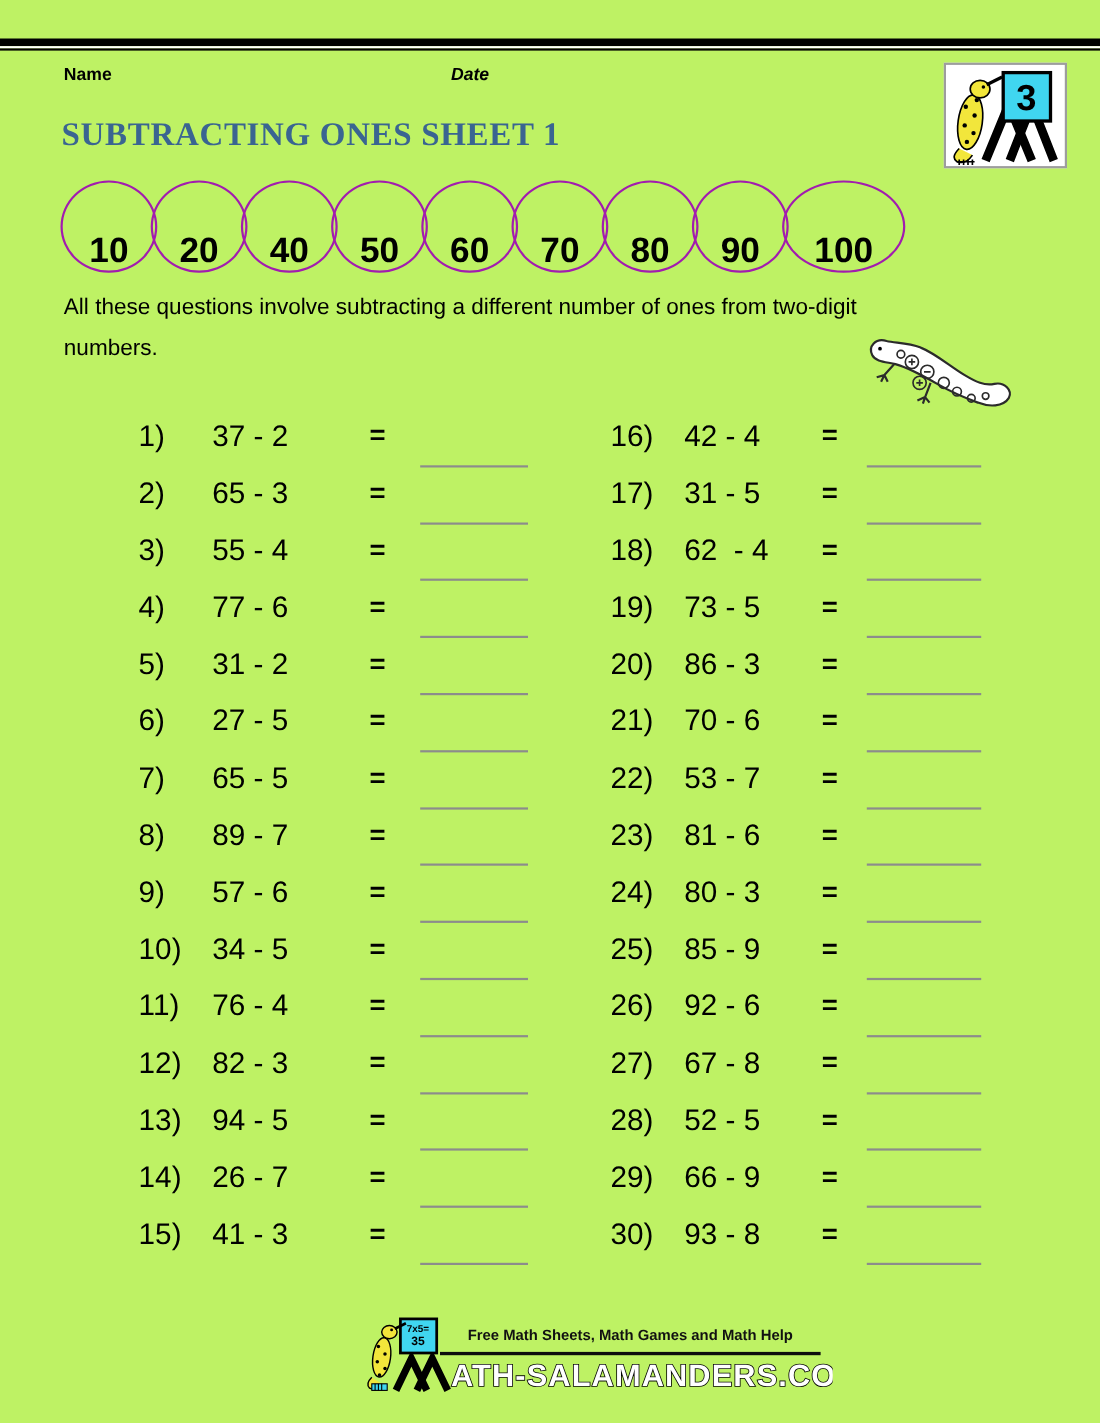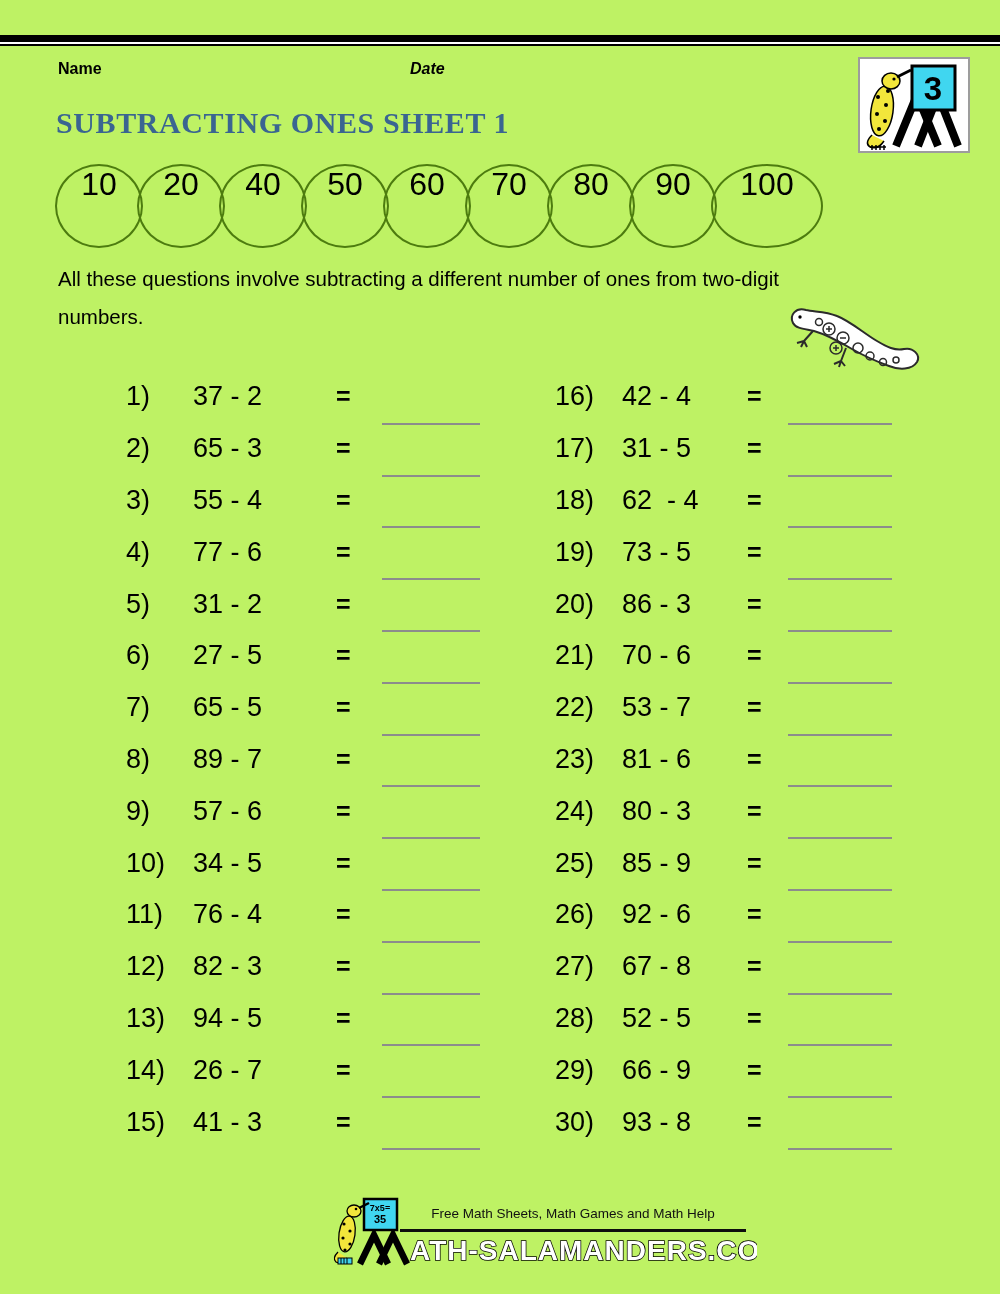--- a/index.html
+++ b/index.html
@@ -19,23 +19,23 @@
     border:2px solid #9d9d9d;box-sizing:border-box;background:#fff;
   }
   .page-title{
     position:absolute;left:56px;top:106px;
     font-family:"Liberation Serif",serif;font-size:30px;font-weight:700;
     color:#3a6591;letter-spacing:0.6px;white-space:nowrap;
   }
   
   .number-track{position:absolute;left:55px;top:164px;display:flex;align-items:center;}
   .oval{
-    width:88px;height:84px;border:2px solid #4d7c0f;border-radius:50%;
-    display:flex;align-items:flex-start;justify-content:center;
-    font-size:32px;background:transparent;box-sizing:border-box;margin-left:-6px;
+    width:88px;height:84px;border:2px solid #a21caf;border-radius:50%;
+    display:flex;align-items:flex-end;justify-content:center;
+    font-size:32px;background:transparent;box-sizing:border-box;margin-left:-6px;font-weight:bold;
   }
   .oval:first-child{margin-left:0;}
   .oval:last-child{width:112px;}
   .instructions{position:absolute;left:58px;top:260px;font-size:20.5px;line-height:38px;}
   .mid-salamander{position:absolute;left:786px;top:296px;}
   
   .problems-col{position:absolute;top:371px;}
   .col-left{left:126px;}
   .col-right{left:555px;}
   .prob-row{display:flex;align-items:center;height:51.8px;font-size:27px;}
@@ -45,21 +45,21 @@
   .col-right .p-expr{width:125px;}
   .p-eq{font-weight:700;font-size:25px;}
   .col-left .p-eq{width:46px;}
   .col-right .p-eq{width:41px;}
   .p-line{height:2px;background:#8c8c8c;position:relative;top:27px;}
   .col-left .p-line{width:98px;}
   .col-right .p-line{width:104px;}
   
   .footer-tagline{
     position:absolute;left:400px;top:1206px;width:346px;text-align:center;
-    font-size:13.5px;font-weight:400;color:#111;
+    font-size:13.5px;font-weight:700;color:#111;
   }
   .footer-rule{position:absolute;left:400px;top:1229px;width:346px;height:3px;background:#0d0d0d;}
   .footer-salamander{position:absolute;left:330px;top:1196px;}
   .footer-wordmark{position:absolute;left:352px;top:1230px;}
 </style>
 </head>
 <body>
 
 <div class="page">
 

